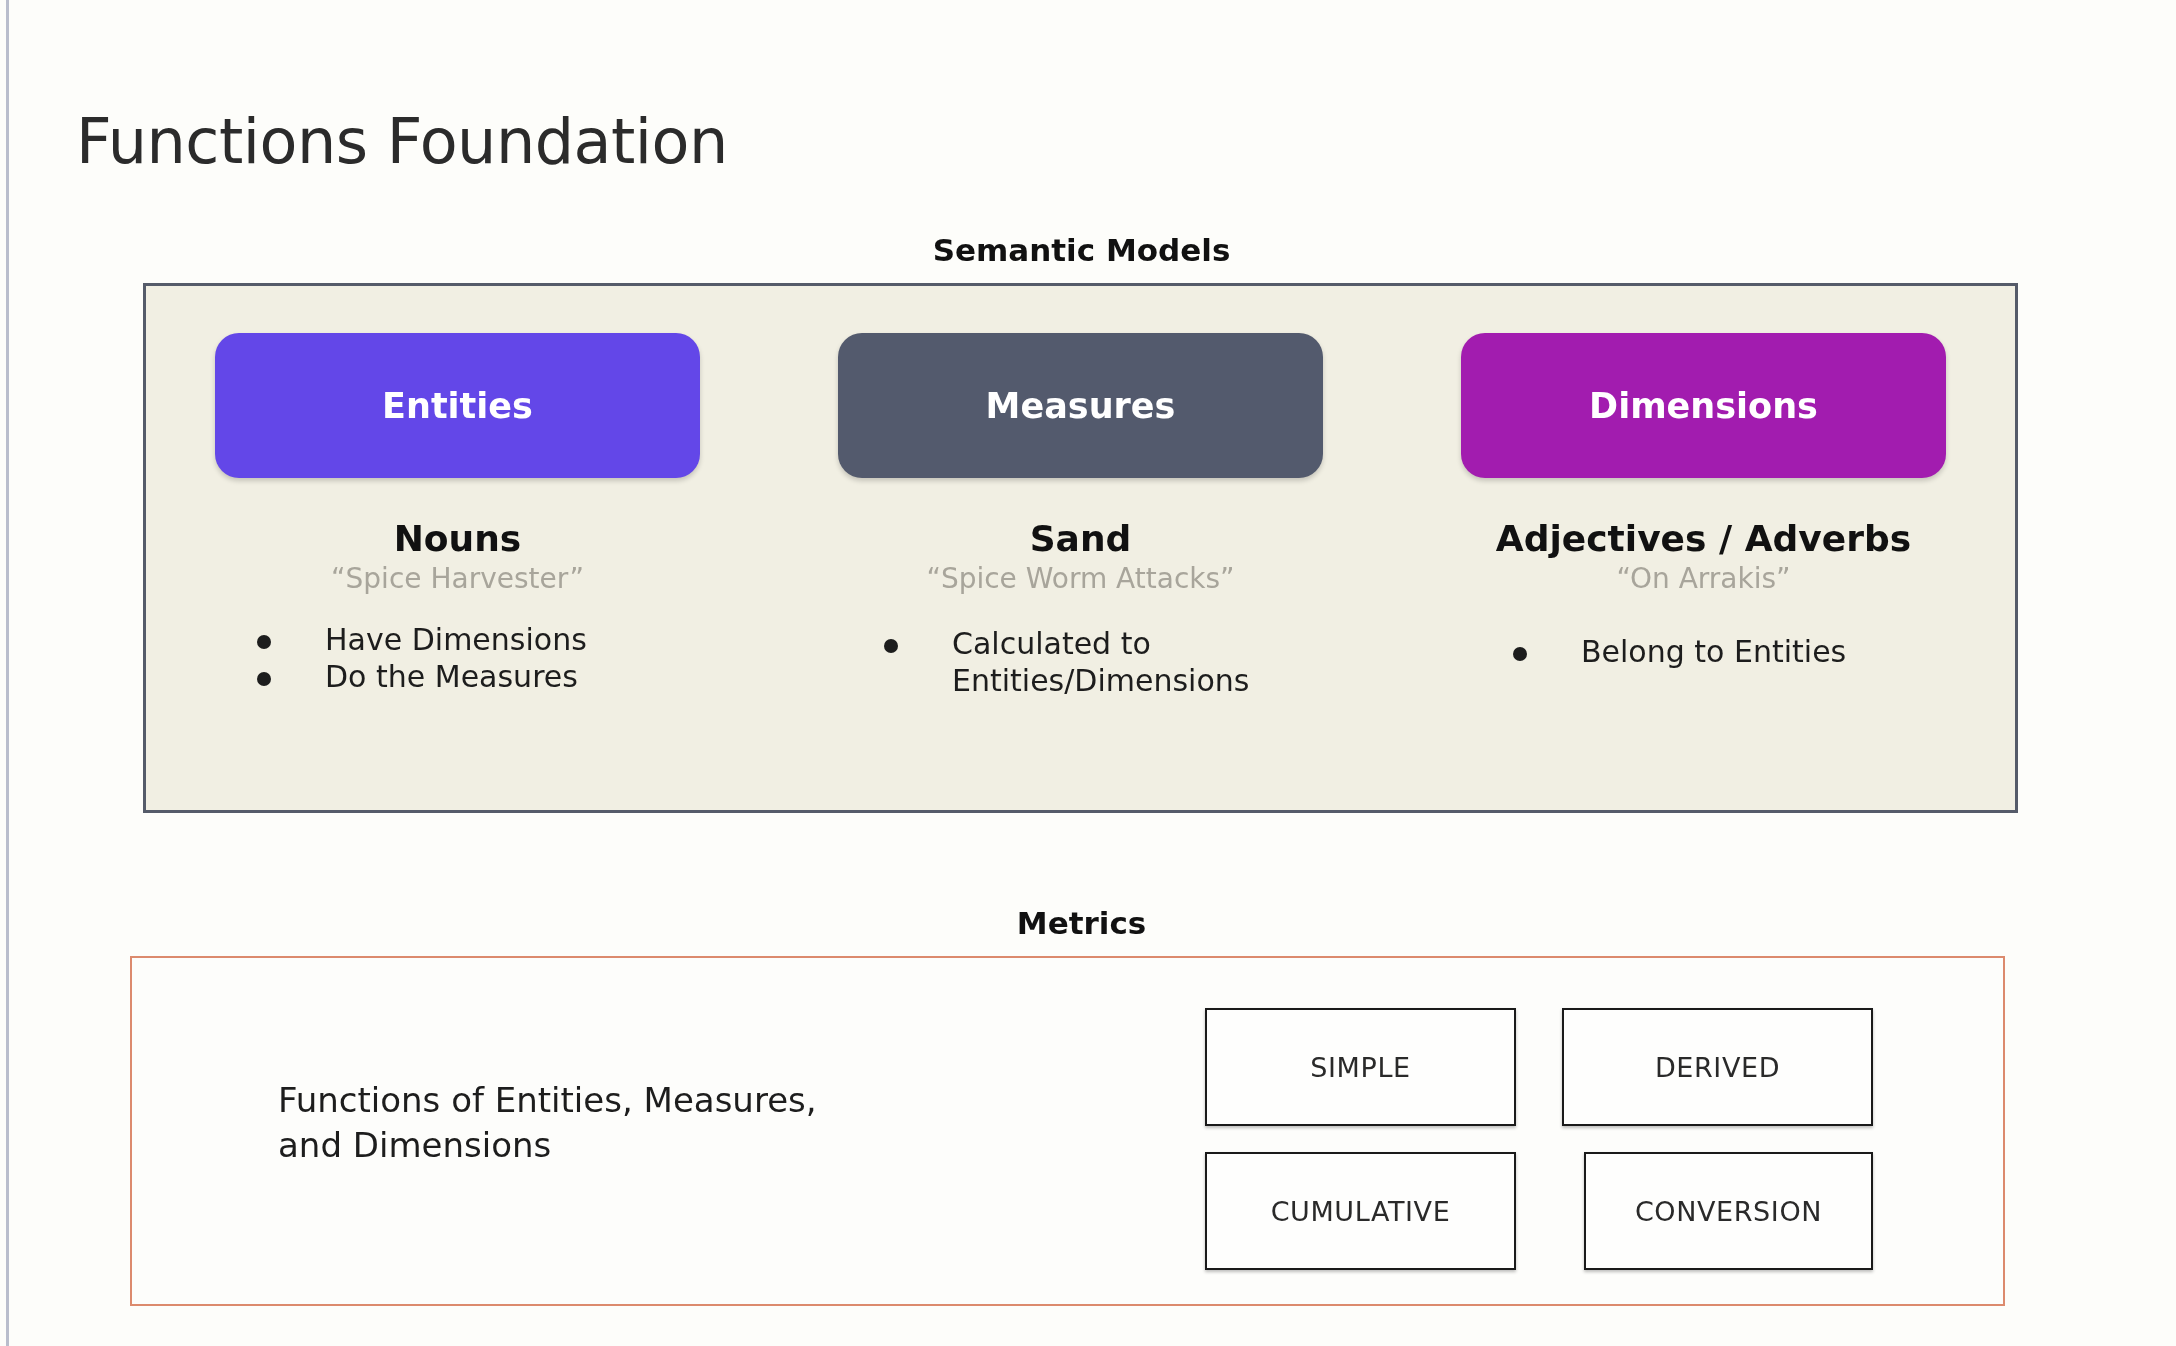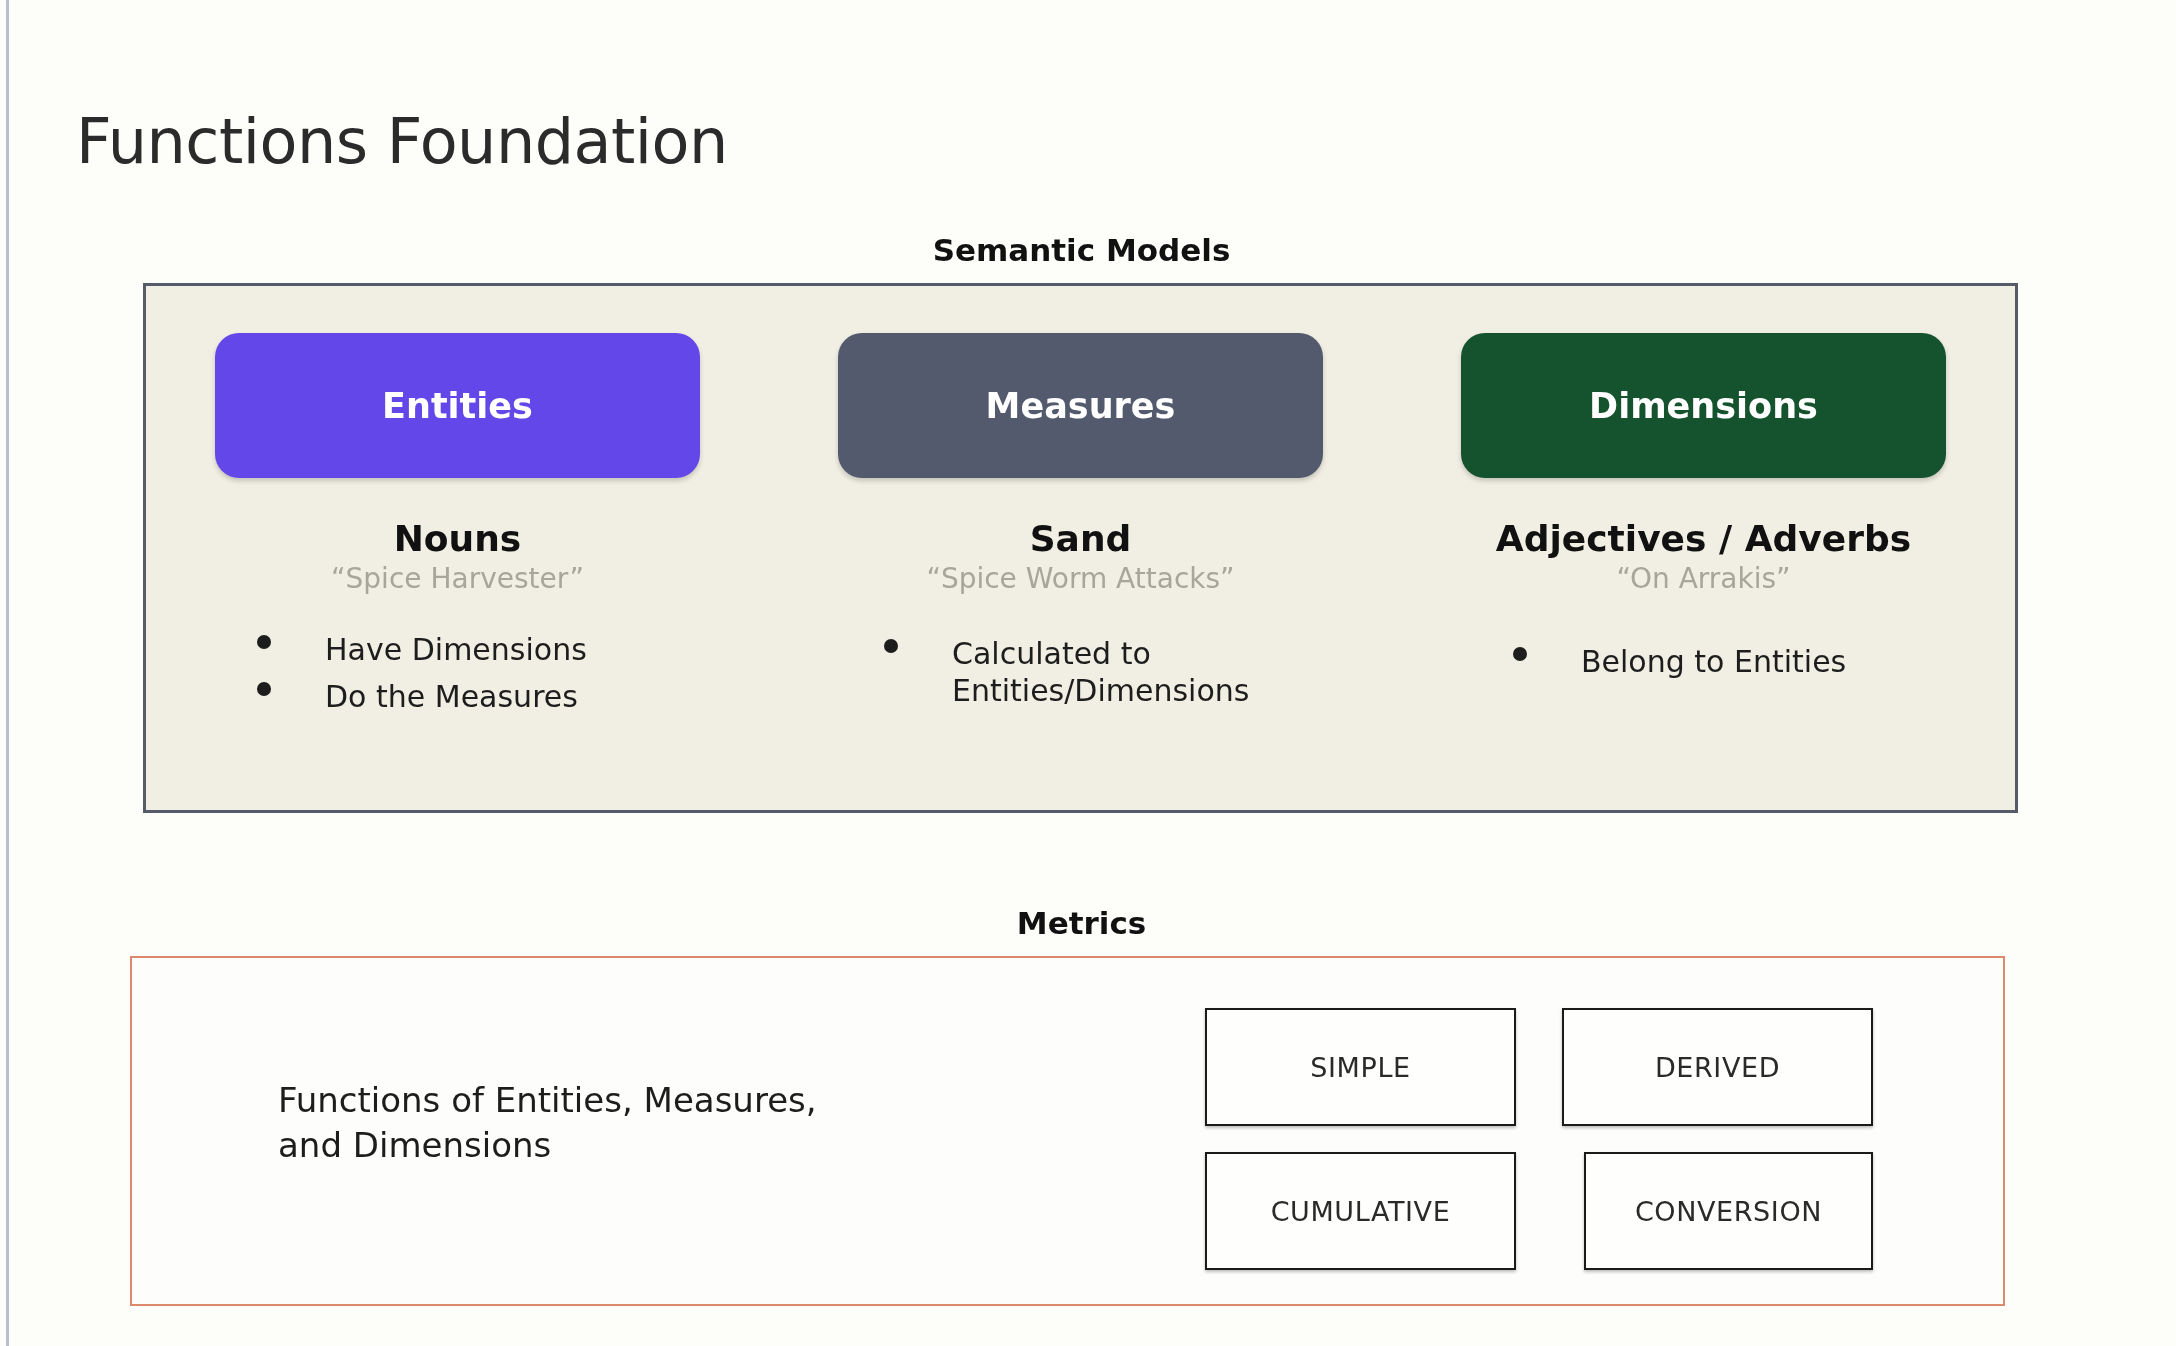--- a/index.html
+++ b/index.html
@@ -82,21 +82,21 @@
     align-items: center;
     justify-content: center;
     font-size: 35px;
     font-weight: bold;
     color: #ffffff;
     box-shadow: 0 3px 5px rgba(0,0,0,0.18);
     box-sizing: border-box;
   }
   .pill-entities    { background: #6347e8; }
   .pill-measures    { background: #535a6d; }
-  .pill-dimensions  { background: #14532d; }
+  .pill-dimensions  { background: #a21caf; }
 
   .pos-head {
     margin-top: 42px;
     font-size: 36px;
     font-weight: bold;
     color: #111111;
     line-height: 1.05;
     text-align: center;
     white-space: nowrap;
   }
@@ -132,21 +132,21 @@
   }
   .bullet-dot {
     width: 14px;
     height: 14px;
     border-radius: 50%;
     background: #1d1d1d;
     margin-top: 14px;
     margin-right: 54px;
     flex: 0 0 auto;
   }
-  .bullet-text { white-space: pre-line; margin-top: 10px; }
+  .bullet-text { white-space: pre-line; }
 
   
   .mt-caption {
     position: absolute;
     left: 143px;
     top: 905px;
     width: 1877px;
     text-align: center;
     font-size: 31px;
     font-weight: bold;

